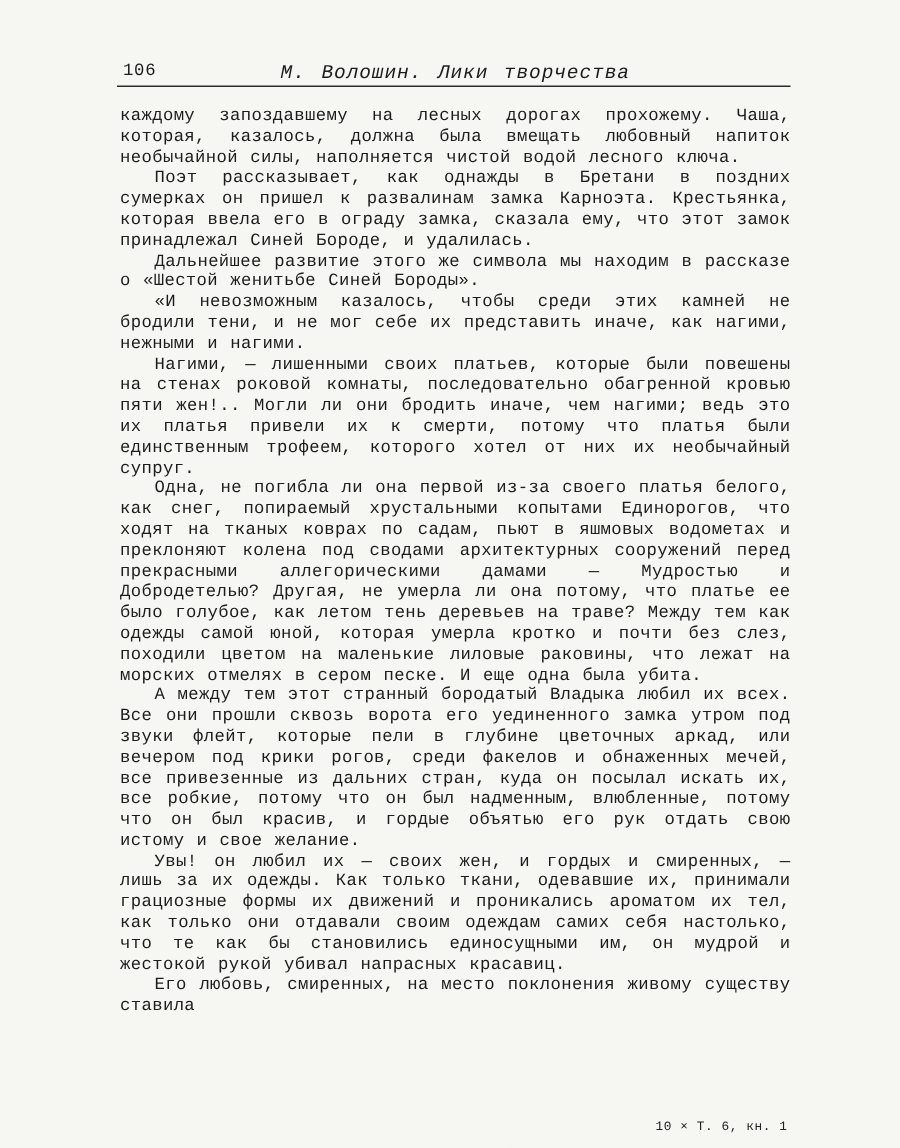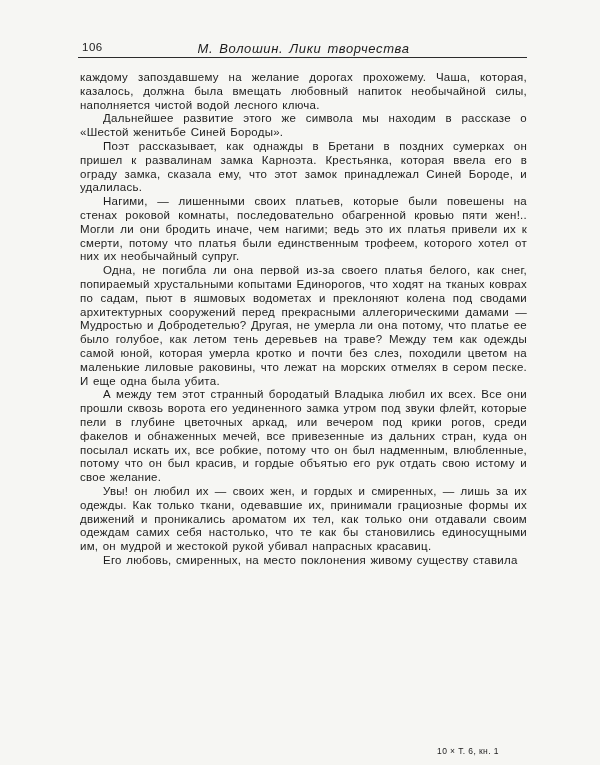--- a/index.html
+++ b/index.html
@@ -10,21 +10,21 @@
     width: 600px;
     height: 765px;
     background: #f3f3f0;
     overflow: hidden;
   }
   .page {
     position: relative;
     width: 600px;
     height: 765px;
     background: #f6f6f3;
-    font-family: Liberation Sans, sans-serif;
+    font-family: Liberation Mono, monospace;
     color: #1c1c1c;
   }
   .running-head {
     position: absolute;
     top: 41px;
     left: 80px;
     width: 447px;
     height: 15px;
   }
   .folio {
@@ -83,23 +83,24 @@
 
   <header class="running-head">
     <span class="folio">106</span>
     <span class="running-title">М. Волошин. Лики творчества</span>
   </header>
 
   <div class="rule"></div>
 
   <main class="body-text">
 
-  <p class="para">каждому запоздавшему на желание дорогах прохожему. Чаша, которая, казалось, должна была вмещать любовный напиток необычайной силы, наполняется чистой водой лесного ключа.</p>
+  <p class="para">каждому запоздавшему на лесных дорогах прохожему. Чаша, которая, казалось, должна была вмещать любовный напиток необычайной силы, наполняется чистой водой лесного ключа.</p>
+      <p class="para indent">Поэт рассказывает, как однажды в Бретани в поздних сумерках он пришел к развалинам замка Карноэта. Крестьянка, которая ввела его в ограду замка, сказала ему, что этот замок принадлежал Синей Бороде, и удалилась.</p>
       <p class="para indent">Дальнейшее развитие этого же символа мы находим в рассказе о «Шестой женитьбе Синей Бороды».</p>
-      <p class="para indent">Поэт рассказывает, как однажды в Бретани в поздних сумерках он пришел к развалинам замка Карноэта. Крестьянка, которая ввела его в ограду замка, сказала ему, что этот замок принадлежал Синей Бороде, и удалилась.</p>
+      <p class="para indent">«И невозможным казалось, чтобы среди этих камней не бродили тени, и не мог себе их представить иначе, как нагими, нежными и нагими.</p>
       <p class="para indent">Нагими, — лишенными своих платьев, которые были повешены на стенах роковой комнаты, последовательно обагренной кровью пяти жен!.. Могли ли они бродить иначе, чем нагими; ведь это их платья привели их к смерти, потому что платья были единственным трофеем, которого хотел от них их необычайный супруг.</p>
       <p class="para indent">Одна, не погибла ли она первой из-за своего платья белого, как снег, попираемый хрустальными копытами Единорогов, что ходят на тканых коврах по садам, пьют в яшмовых водометах и преклоняют колена под сводами архитектурных сооружений перед прекрасными аллегорическими дамами — Мудростью и Добродетелью? Другая, не умерла ли она потому, что платье ее было голубое, как летом тень деревьев на траве? Между тем как одежды самой юной, которая умерла кротко и почти без слез, походили цветом на маленькие лиловые раковины, что лежат на морских отмелях в сером песке. И еще одна была убита.</p>
       <p class="para indent">А между тем этот странный бородатый Владыка любил их всех. Все они прошли сквозь ворота его уединенного замка утром под звуки флейт, которые пели в глубине цветочных аркад, или вечером под крики рогов, среди факелов и обнаженных мечей, все привезенные из дальних стран, куда он посылал искать их, все робкие, потому что он был надменным, влюбленные, потому что он был красив, и гордые объятью его рук отдать свою истому и свое желание.</p>
       <p class="para indent">Увы! он любил их — своих жен, и гордых и смиренных, — лишь за их одежды. Как только ткани, одевавшие их, принимали грациозные формы их движений и проникались ароматом их тел, как только они отдавали своим одеждам самих себя настолько, что те как бы становились единосущными им, он мудрой и жестокой рукой убивал напрасных красавиц.</p>
       <p class="para indent">Его любовь, смиренных, на место поклонения живому существу ставила</p>
     </main>
 
   <footer>
     <span class="signature">10 × Т. 6, кн. 1</span>
   </footer>

